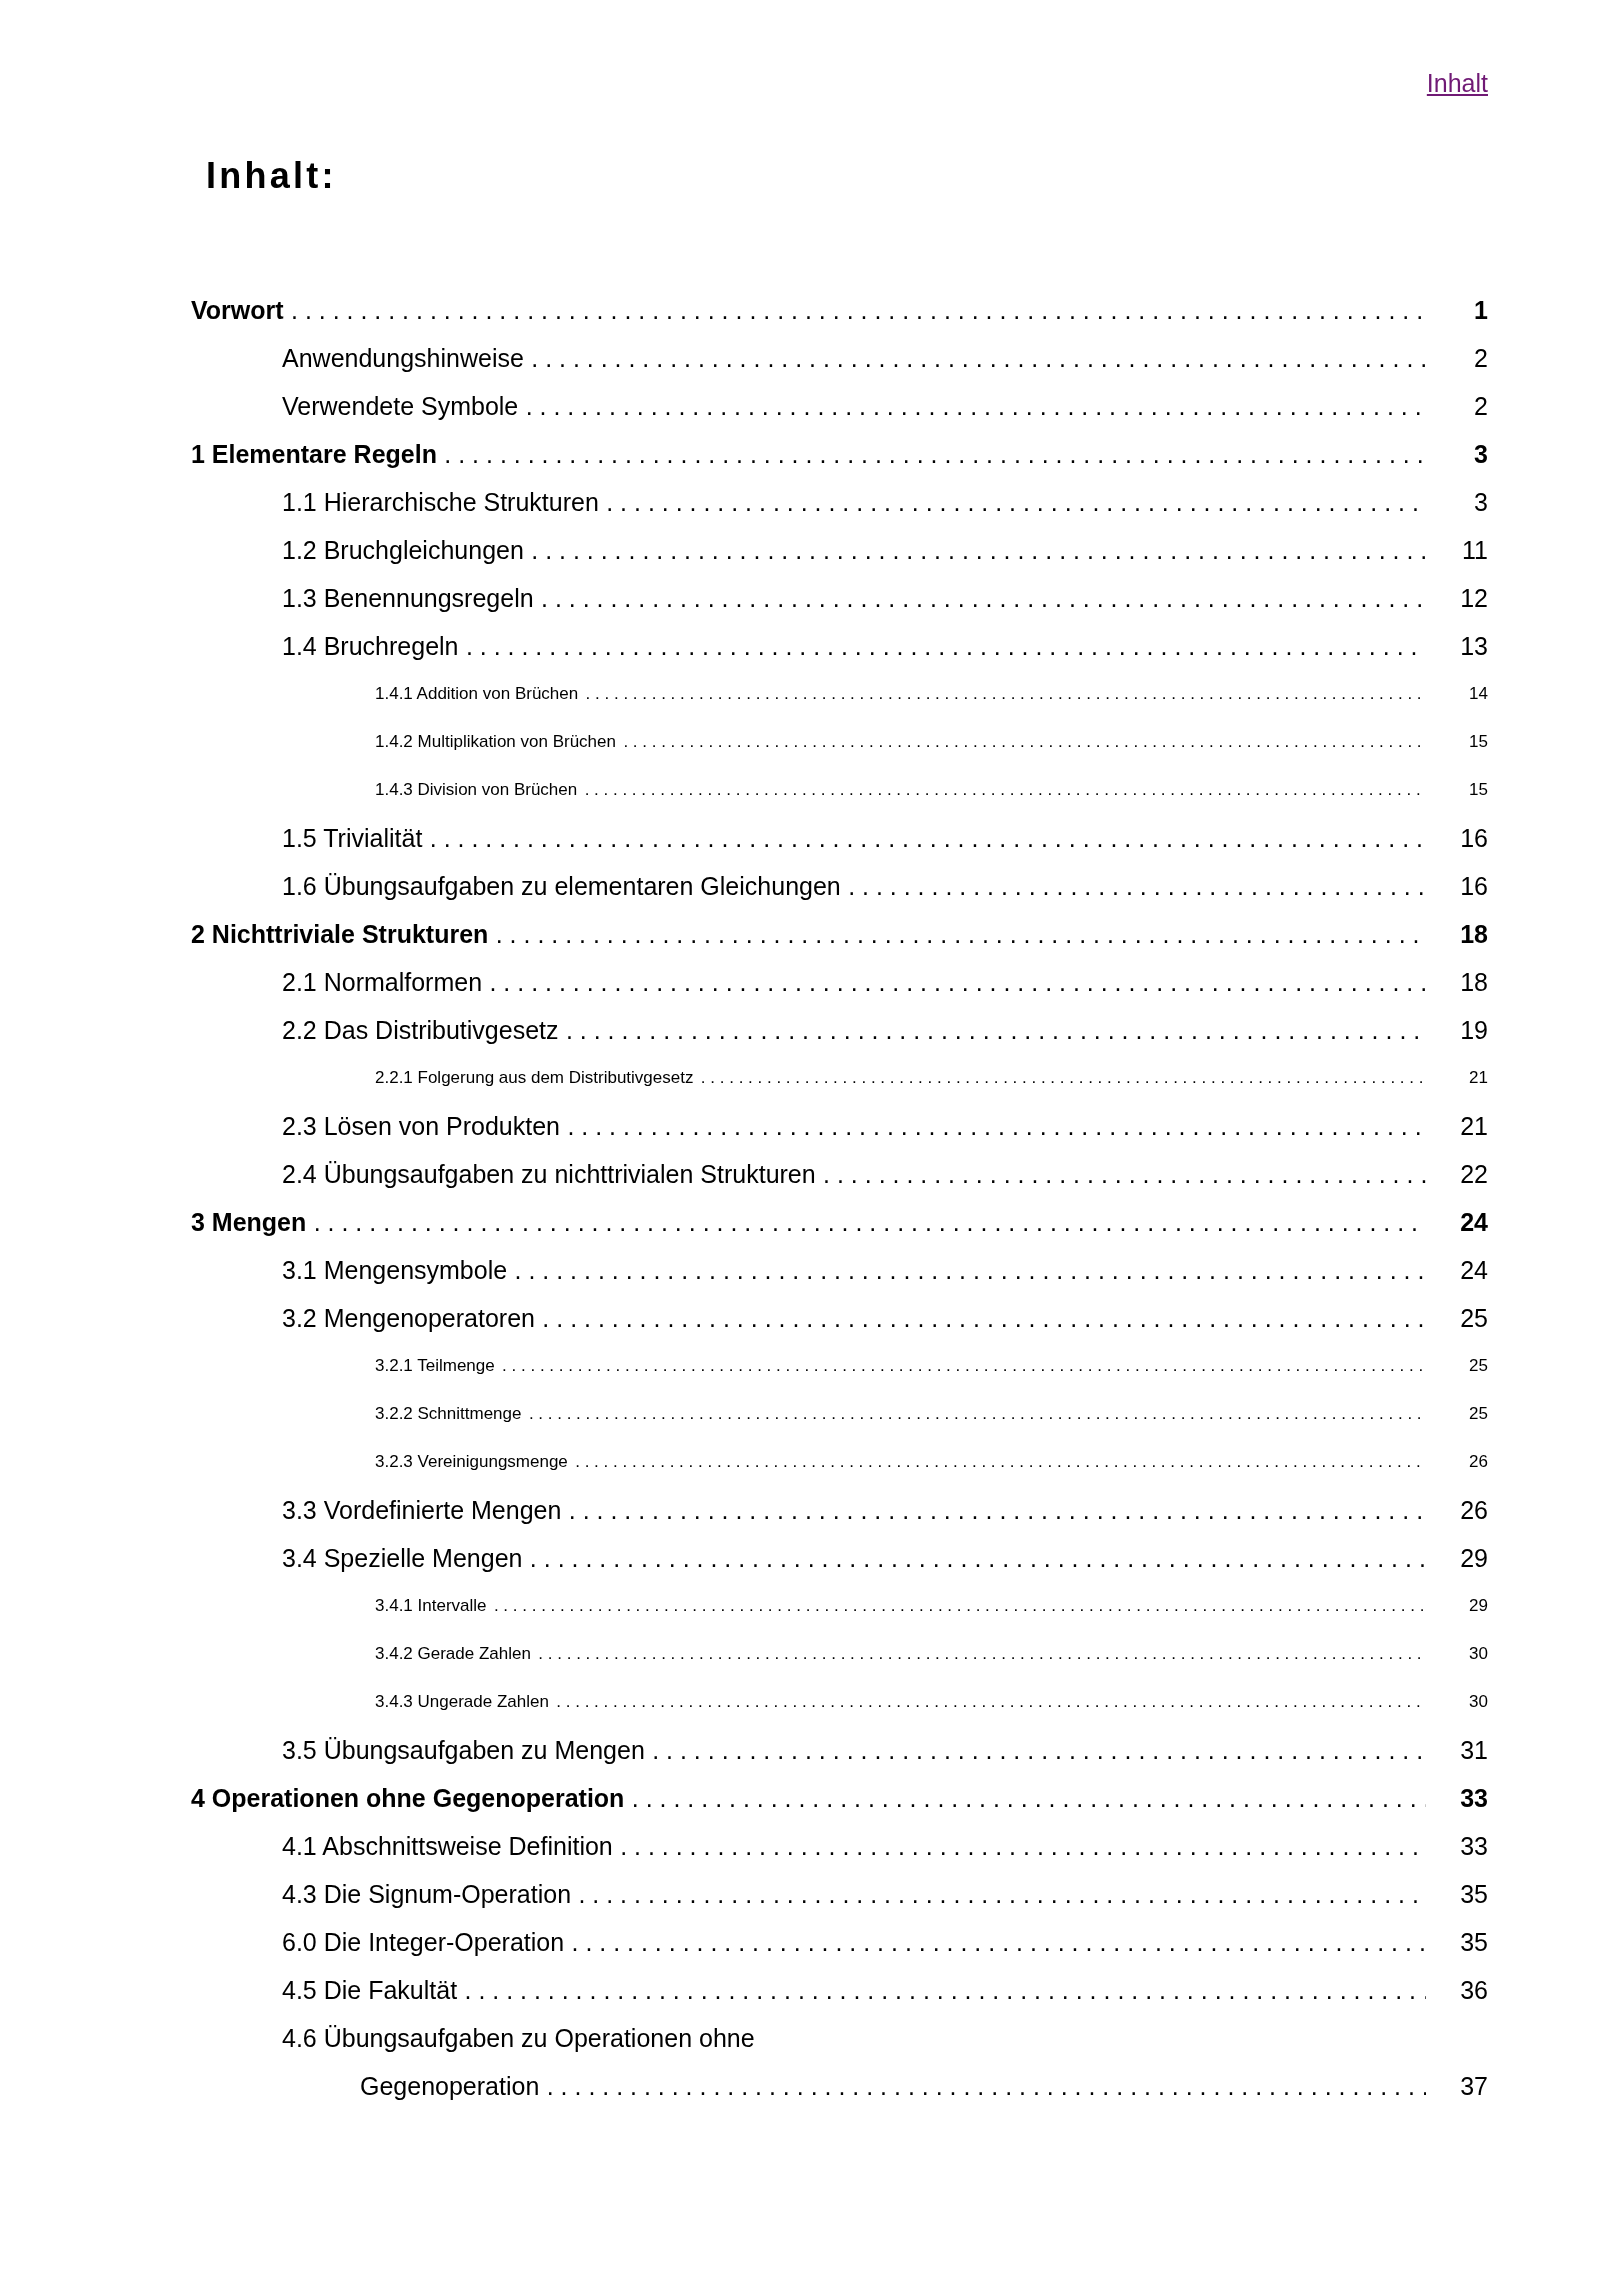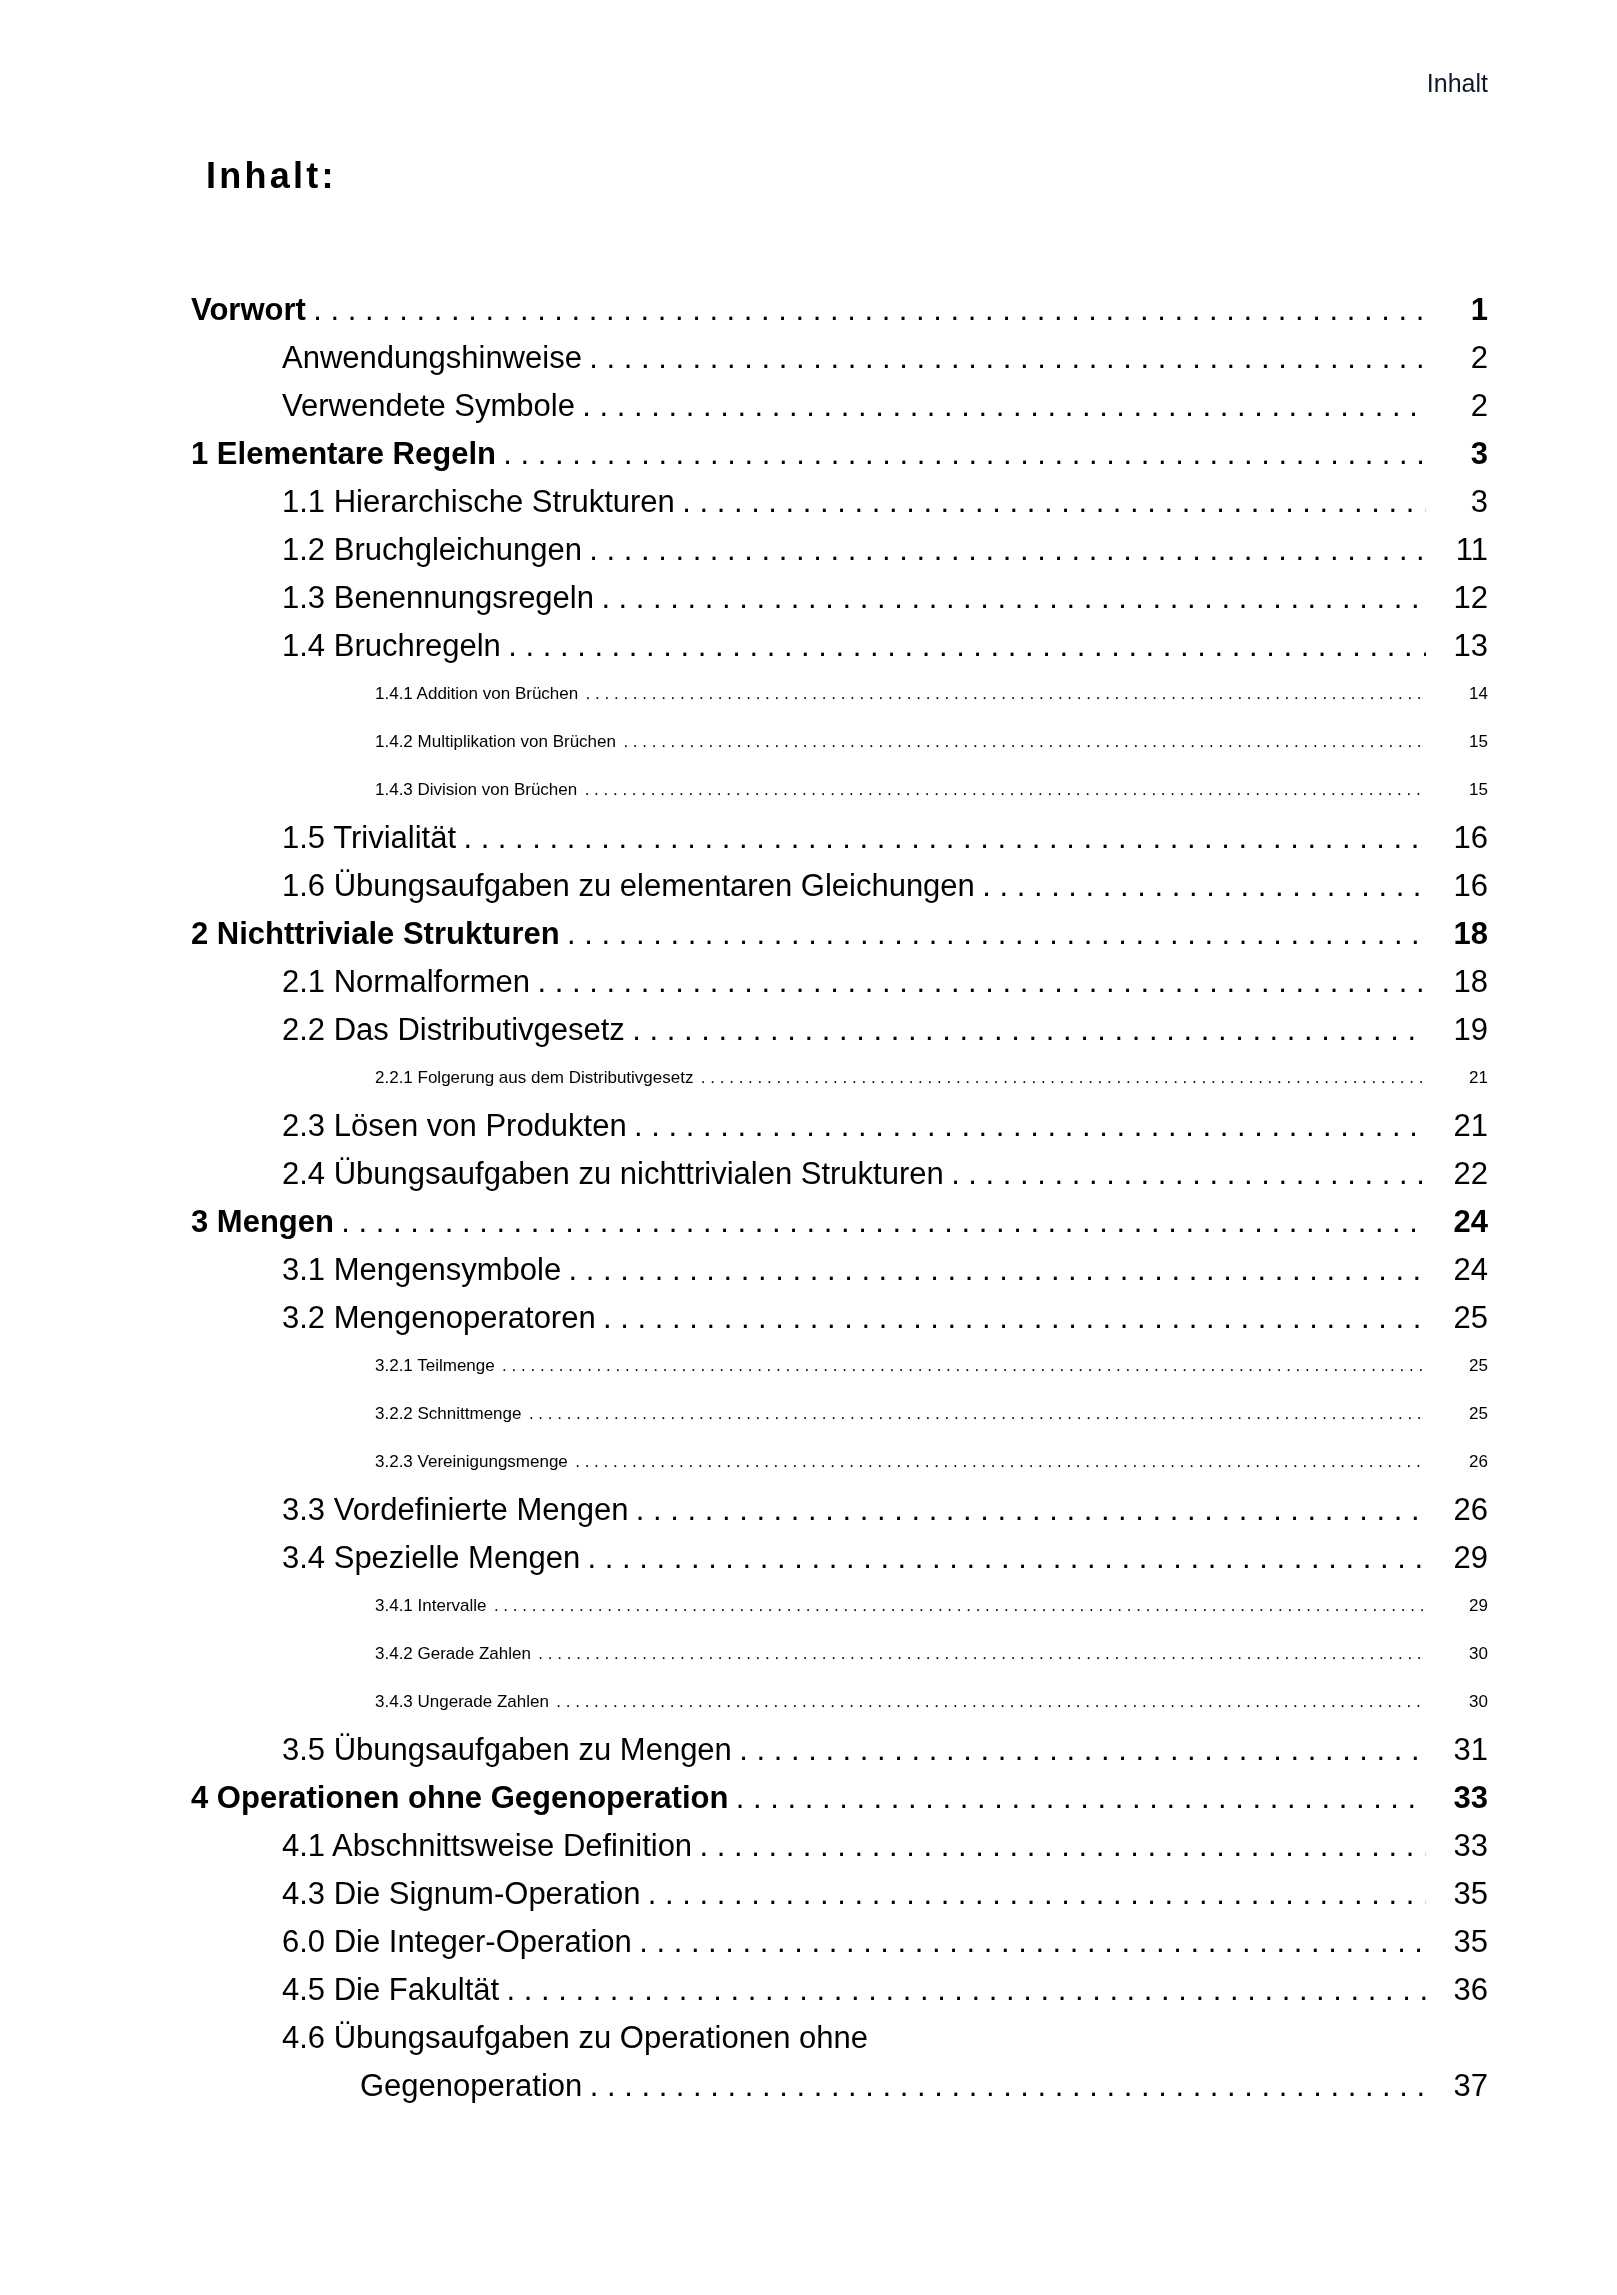--- a/index.html
+++ b/index.html
@@ -22,38 +22,39 @@
     height: 2295px;
     padding: 0 130px 0 191px;
     box-sizing: border-box;
   }
   .running-header {
     position: absolute;
     top: 69px;
     right: 130px;
     font-size: 25px;
     line-height: 28px;
-    color: #0f172a;
+    color: #701a75;
+    text-decoration: underline;
   }
   .page-title {
     margin: 15px;
     padding-top: 139px;
     font-size: 36px;
     font-weight: bold;
     letter-spacing: 0.09em;
     line-height: 44px;
   }
   .toc-list {
     margin-top: 88px;
   }
   .toc-row {
     display: flex;
     align-items: baseline;
     line-height: 48px;
-    font-size: 31px;
+    font-size: 25px;
     white-space: nowrap;
   }
   .toc-row.bold .toc-label,
   .toc-row.bold .toc-page {
     font-weight: bold;
   }
   .toc-row.level-1 { padding-left: 91px; }
   .toc-row.level-2 { padding-left: 184px; font-size: 17px; }
   .toc-row.continuation { padding-left: 169px; align-items: flex-end; }
   .toc-label {

